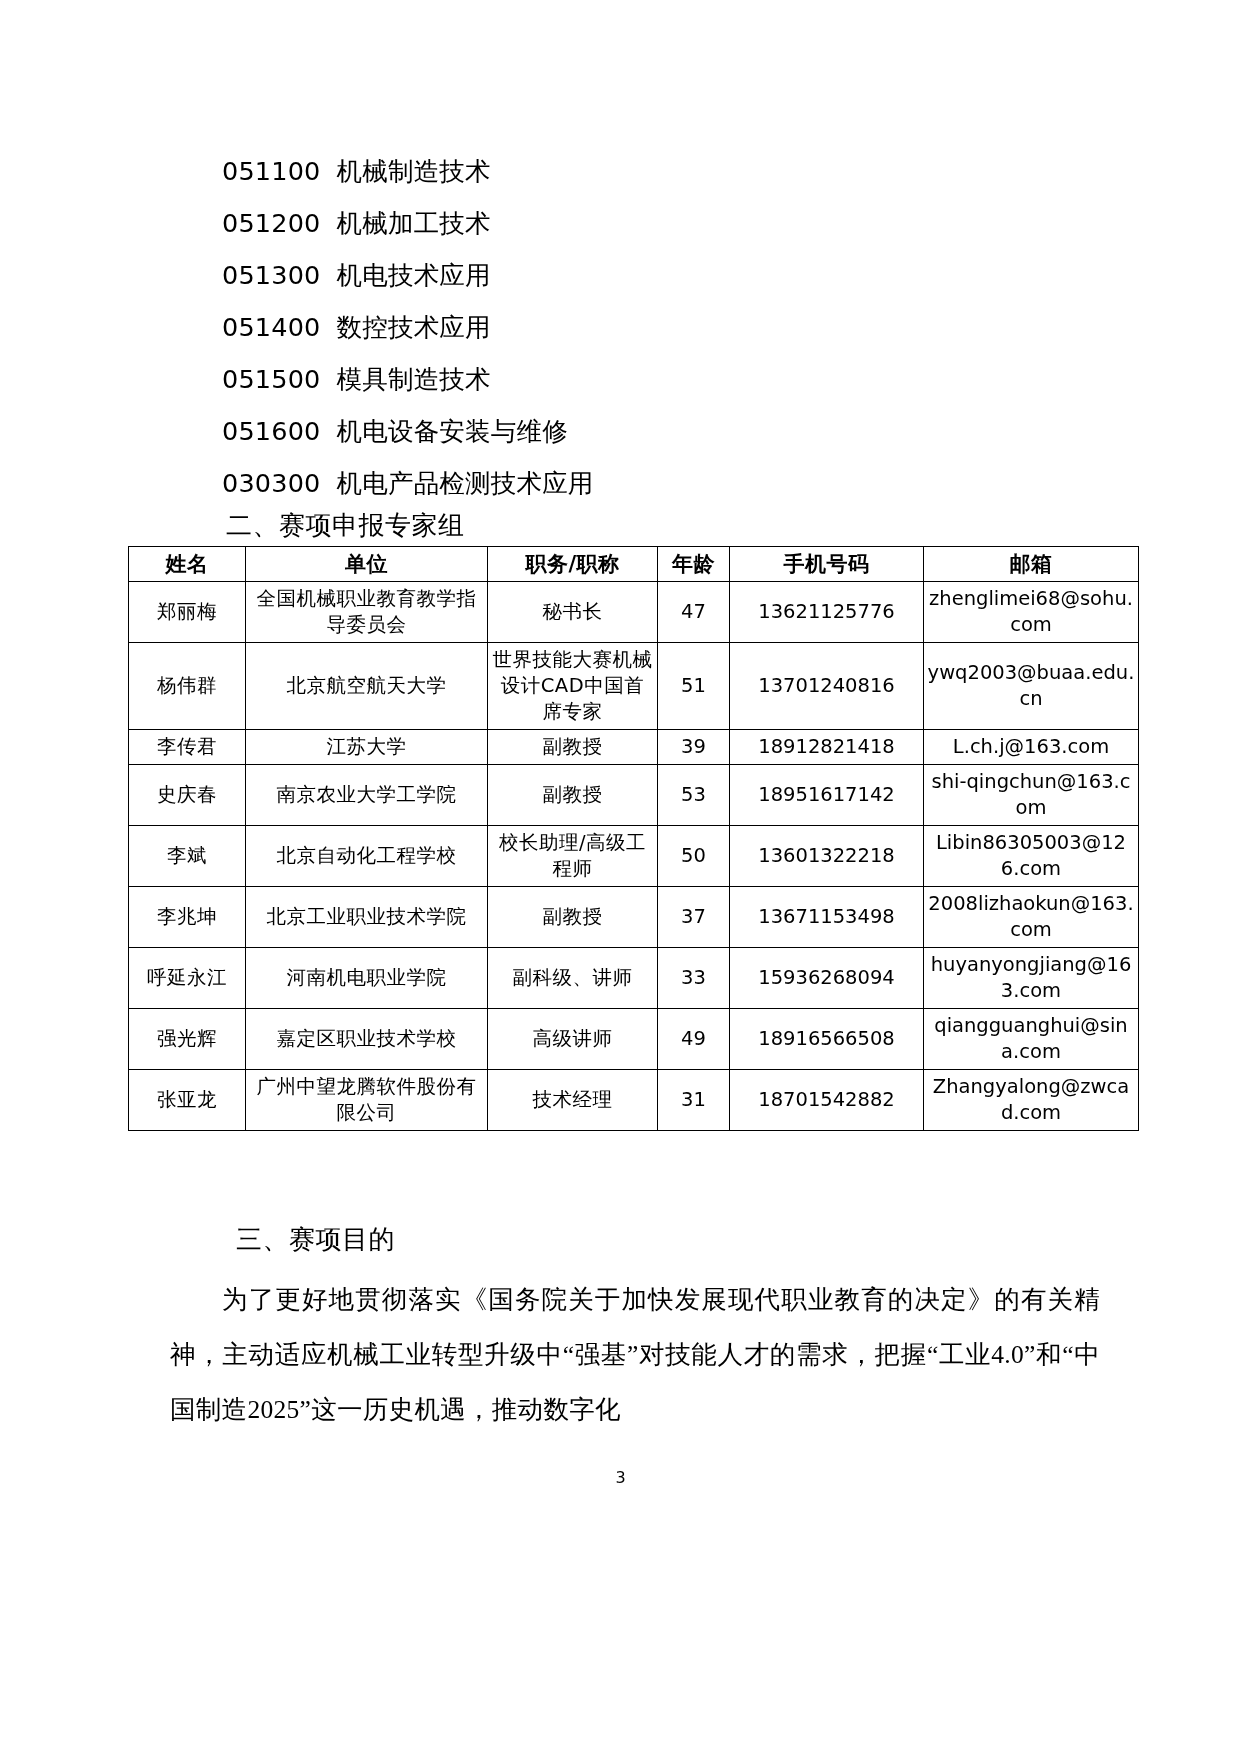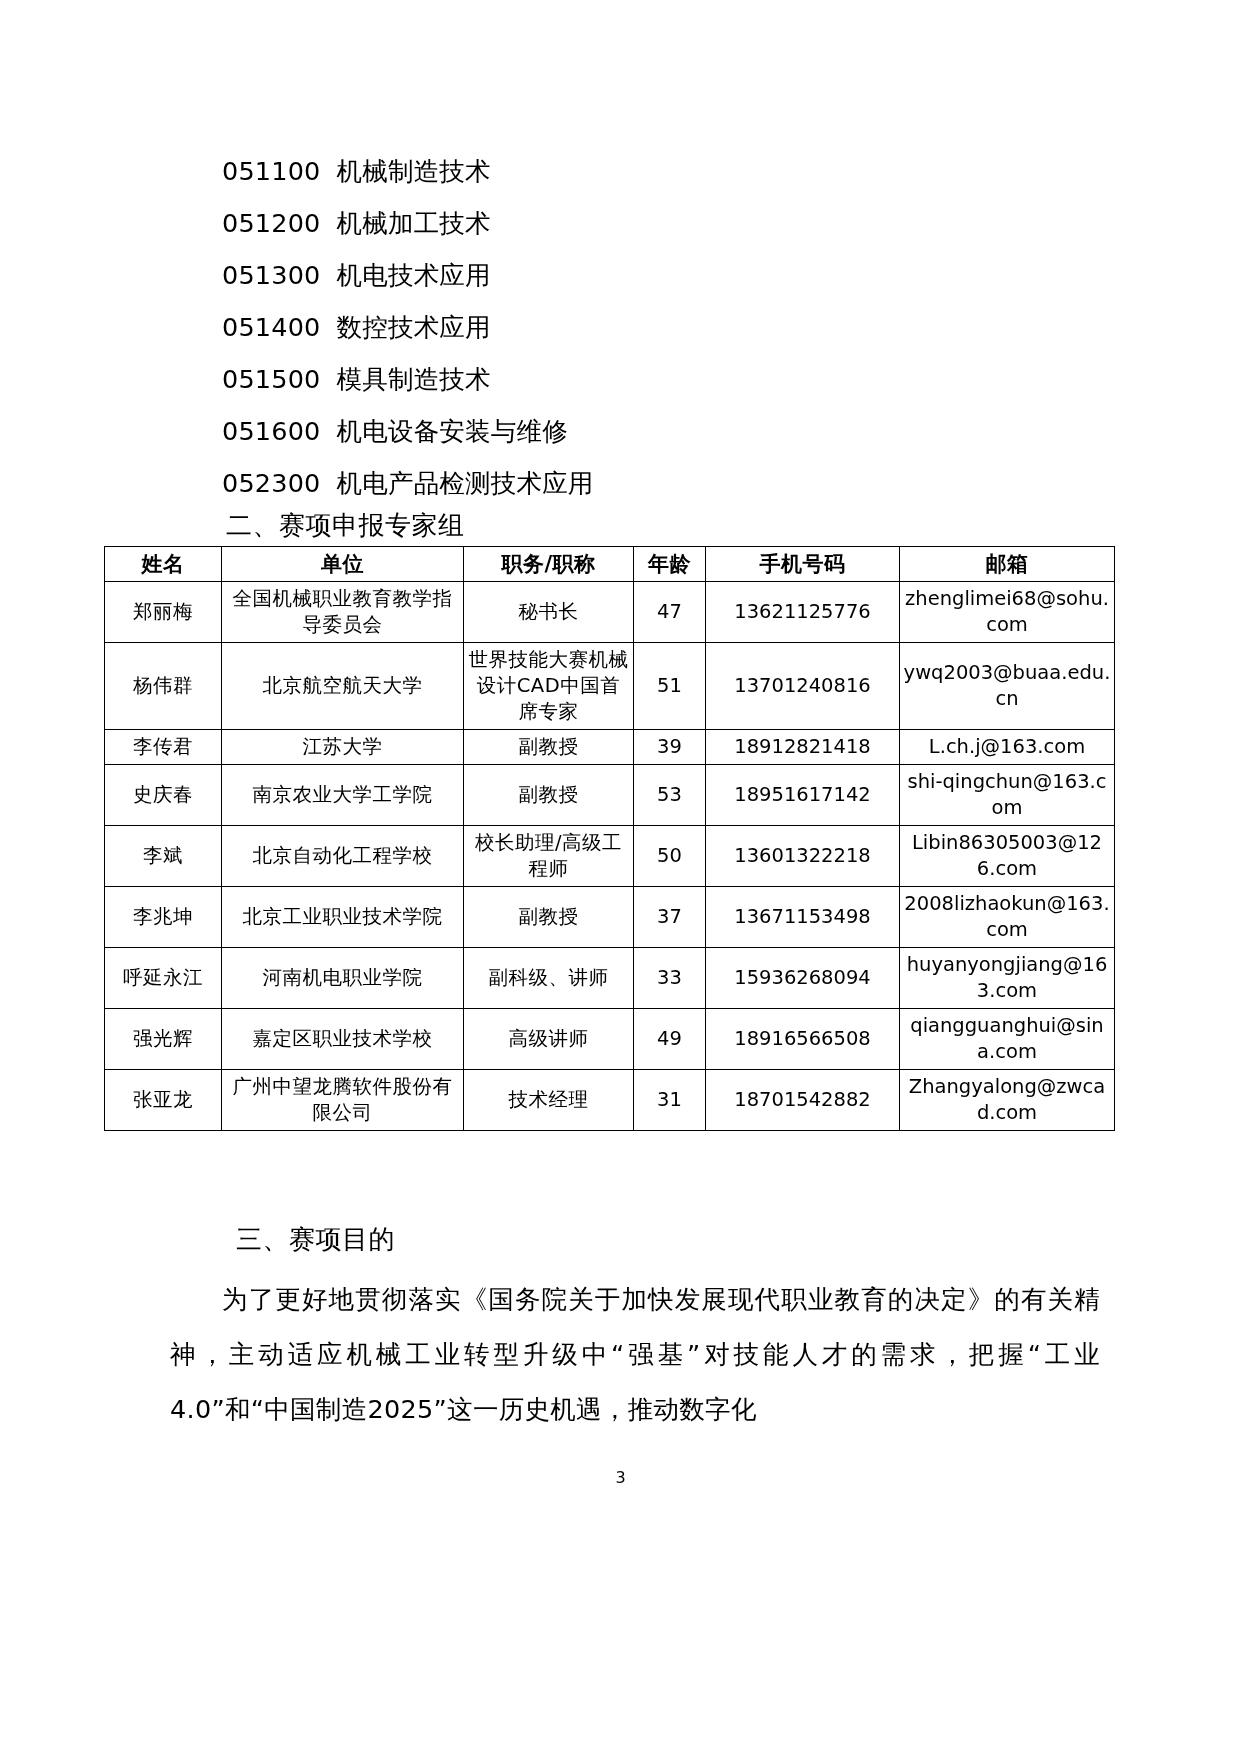--- a/index.html
+++ b/index.html
@@ -55,21 +55,21 @@
     top: 508px;
   }
   #heading-three {
     left: 236px;
     top: 1222px;
   }
 
   
   .table-wrap {
     position: absolute;
-    left: 104px;
+    left: 128px;
     top: 546px;
     width: 1010px;
   }
   table.experts {
     border-collapse: collapse;
     width: 1010px;
     table-layout: fixed;
     font-size: 19.5px;
   }
   table.experts td, table.experts th {
@@ -109,20 +109,21 @@
   .body-para {
     position: absolute;
     left: 170px;
     top: 1272px;
     width: 930px;
     font-size: 25.5px;
     line-height: 55px;
     text-align: justify;
     text-indent: 52px;
     letter-spacing: 0.3px;
+    font-family: Liberation Serif, serif;
   }
 
   
   .page-number {
     position: absolute;
     left: 0;
     right: 0;
     top: 1468px;
     text-align: center;
     font-size: 16px;
@@ -133,21 +134,21 @@
 
 <div class="page">
 
   <div class="code-list" id="course-list">
       <div class="code-line"><span class="code-num">051100</span><span class="code-name">机械制造技术</span></div>
       <div class="code-line"><span class="code-num">051200</span><span class="code-name">机械加工技术</span></div>
       <div class="code-line"><span class="code-num">051300</span><span class="code-name">机电技术应用</span></div>
       <div class="code-line"><span class="code-num">051400</span><span class="code-name">数控技术应用</span></div>
       <div class="code-line"><span class="code-num">051500</span><span class="code-name">模具制造技术</span></div>
       <div class="code-line"><span class="code-num">051600</span><span class="code-name">机电设备安装与维修</span></div>
-      <div class="code-line"><span class="code-num">052300</span><span class="code-name">机电产品检测技术应用</span></div>
+      <div class="code-line"><span class="code-num">030300</span><span class="code-name">机电产品检测技术应用</span></div>
     </div>
 
   <div class="section-heading" id="heading-two">二、赛项申报专家组</div>
 
   <div class="table-wrap">
     <table class="experts">
       <colgroup>
         <col class="c-name">
           <col class="c-unit">
           <col class="c-title">

